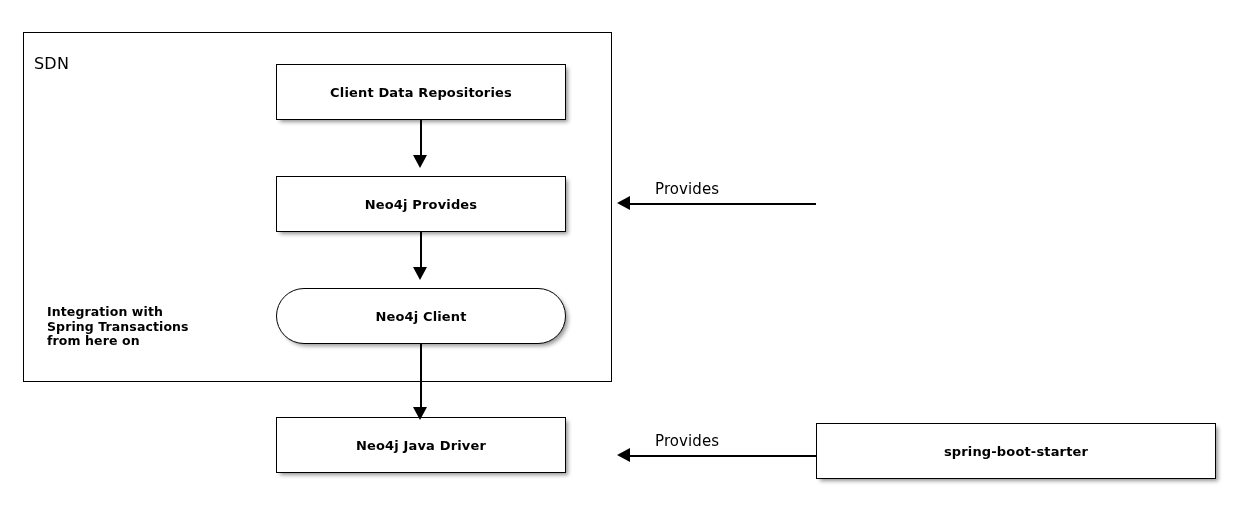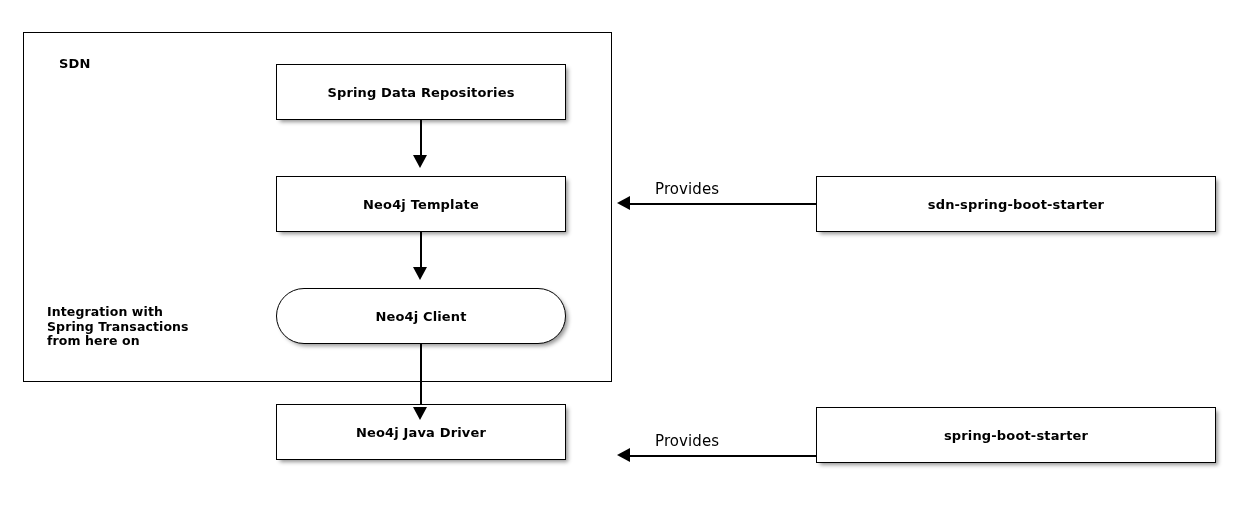--- a/index.html
+++ b/index.html
@@ -26,24 +26,24 @@
     left: 23px;
     top: 32px;
     width: 589px;
     height: 350px;
     border: 1.3px solid #000000;
     background: transparent;
     box-sizing: border-box;
   }
   .group-label {
     position: absolute;
-    left: 59px;
+    left: 34px;
     top: 56px;
-    font-size: 13px;
-    font-weight: bold;
+    font-size: 16px;
+    font-weight: normal;
     letter-spacing: 0.2px;
     line-height: 16px;
     white-space: nowrap;
   }
 
   
   .note-text {
     position: absolute;
     left: 47px;
     top: 305px;
@@ -70,23 +70,23 @@
     box-shadow: 3px 3px 4px -1px rgba(0,0,0,0.42);
     white-space: nowrap;
     z-index: 4;
   }
   .node.flow  { left: 276px; width: 290px; height: 56px; }
   .node.right { left: 816px; width: 400px; height: 56px; }
 
   .n-repos    { top: 64px;  }
   .n-template { top: 176px; }
   .n-client   { top: 288px; border-radius: 28px; }
-  .n-driver   { top: 404px; }
+  .n-driver   { top: 417px; }
   .n-sdn-starter { top: 176px; }
-  .n-starter     { top: 407px; }
+  .n-starter     { top: 423px; }
 
   
   .vline {
     position: absolute;
     left: 420px;
     width: 1.5px;
     background: #000000;
     z-index: 3;
   }
   .v1 { top: 120px; height: 36px; }
@@ -160,39 +160,38 @@
 
 <div id="canvas">
 
   <div class="group-box"></div>
   <div class="group-label">SDN</div>
 
   <div class="note-text">Integration with
 Spring Transactions
 from here on</div>
 
-  <div class="node flow n-repos">Spring Data Repositories</div>
+  <div class="node flow n-repos">Client Data Repositories</div>
 
   <div class="vline v1"></div>
   <div class="arrowhead-down ad1"></div>
 
-  <div class="node flow n-template">Neo4j Template</div>
+  <div class="node flow n-template">Neo4j Provides</div>
 
   <div class="vline v2"></div>
   <div class="arrowhead-down ad2"></div>
 
   <div class="node flow n-client">Neo4j Client</div>
 
   <div class="border-gap"></div>
   <div class="vline v3"></div>
   <div class="arrowhead-down ad3"></div>
 
   <div class="node flow n-driver">Neo4j Java Driver</div>
 
-  <div class="node right n-sdn-starter">sdn-spring-boot-starter</div>
 
   <div class="hline h1"></div>
   <div class="arrowhead-left al1"></div>
   <div class="edge-label el1">Provides</div>
 
   <div class="node right n-starter">spring-boot-starter</div>
 
   <div class="hline h2"></div>
   <div class="arrowhead-left al2"></div>
   <div class="edge-label el2">Provides</div>

